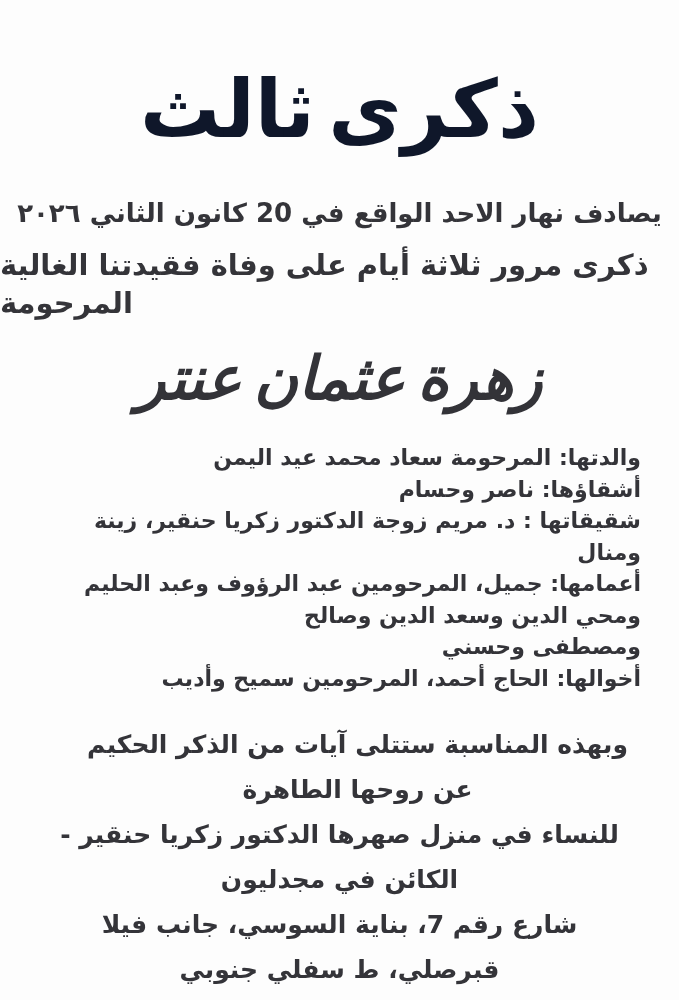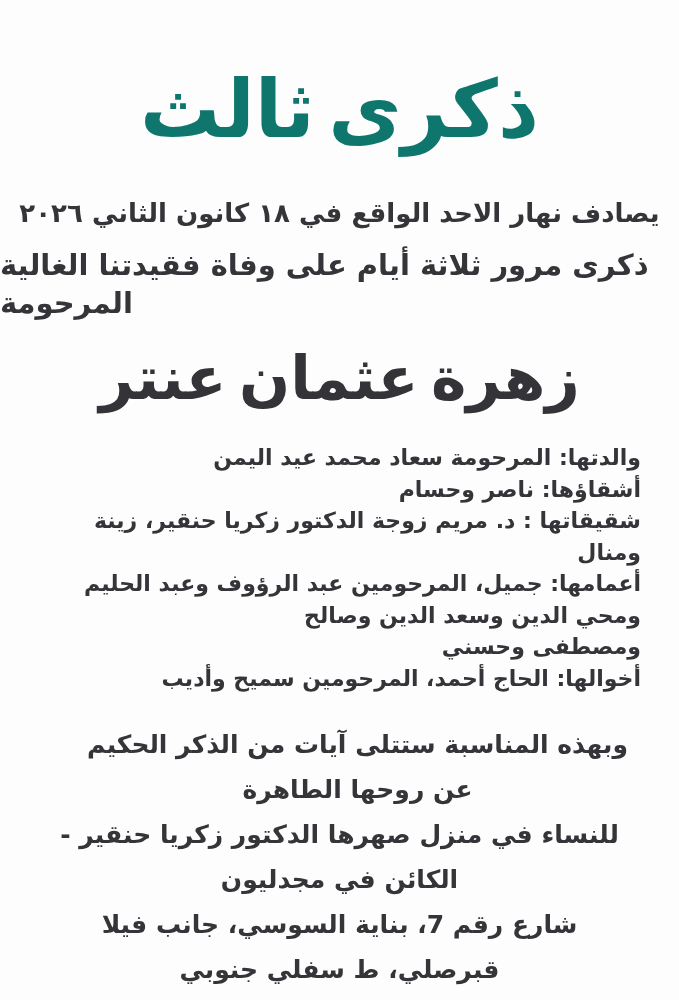--- a/index.html
+++ b/index.html
@@ -21,41 +21,42 @@
     box-sizing: border-box;
     padding-top: 30px;
   }
   .title {
     margin: 0;
     text-align: center;
     font-size: 80px;
     line-height: 160px;
     letter-spacing: -1px;
     word-spacing: -0.18em;
-    color: #0f766e;
+    color: #0f172a;
   }
   .date-line {
     margin-top: 6px;
     text-align: center;
     font-size: 26px;
     line-height: 34px;
   }
   .occasion-line {
     margin-top: 16px;
     text-align: left;
     font-size: 29px;
     line-height: 38px;
   }
   .deceased-name {
     margin-top: 10px;
     text-align: center;
     font-size: 60px;
     line-height: 92px;
     word-spacing: -0.14em;
     color: #333338;
+    font-style: italic;
   }
   .family {
     margin-top: 18px;
     padding: 0 38px 0 28px;
     font-size: 22px;
     line-height: 31.5px;
     text-align: right;
   }
   .family .centered {
     text-align: right;
@@ -74,21 +75,21 @@
     font-size: 23px;
   }
 </style>
 </head>
 <body>
 
 <div class="page">
 
   <h1 class="title">ذكرى ثالث</h1>
 
-  <div class="date-line">يصادف نهار الاحد الواقع في ١٨ كانون الثاني ٢٠٢٦</div>
+  <div class="date-line">يصادف نهار الاحد الواقع في 20 كانون الثاني ٢٠٢٦</div>
 
   <div class="occasion-line">ذكرى مرور ثلاثة أيام على وفاة فقيدتنا الغالية المرحومة</div>
 
   <div class="deceased-name">زهرة عثمان عنتر</div>
 
   <section class="family">
     <div>والدتها: المرحومة سعاد محمد عيد اليمن</div>
     <div>أشقاؤها: ناصر وحسام</div>
     <div>شقيقاتها : د. مريم زوجة الدكتور زكريا حنقير، زينة ومنال</div>
     <div>أعمامها: جميل، المرحومين عبد الرؤوف وعبد الحليم ومحي الدين وسعد الدين وصالح</div>

